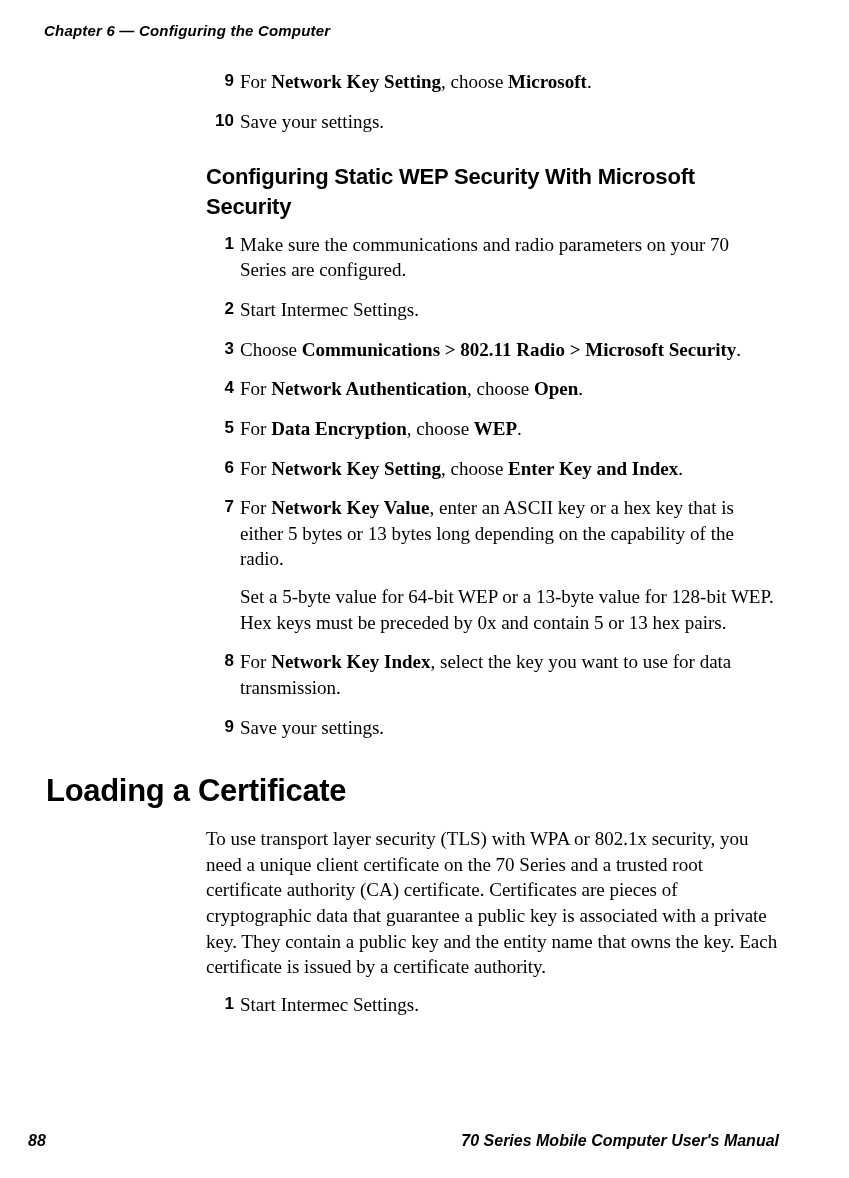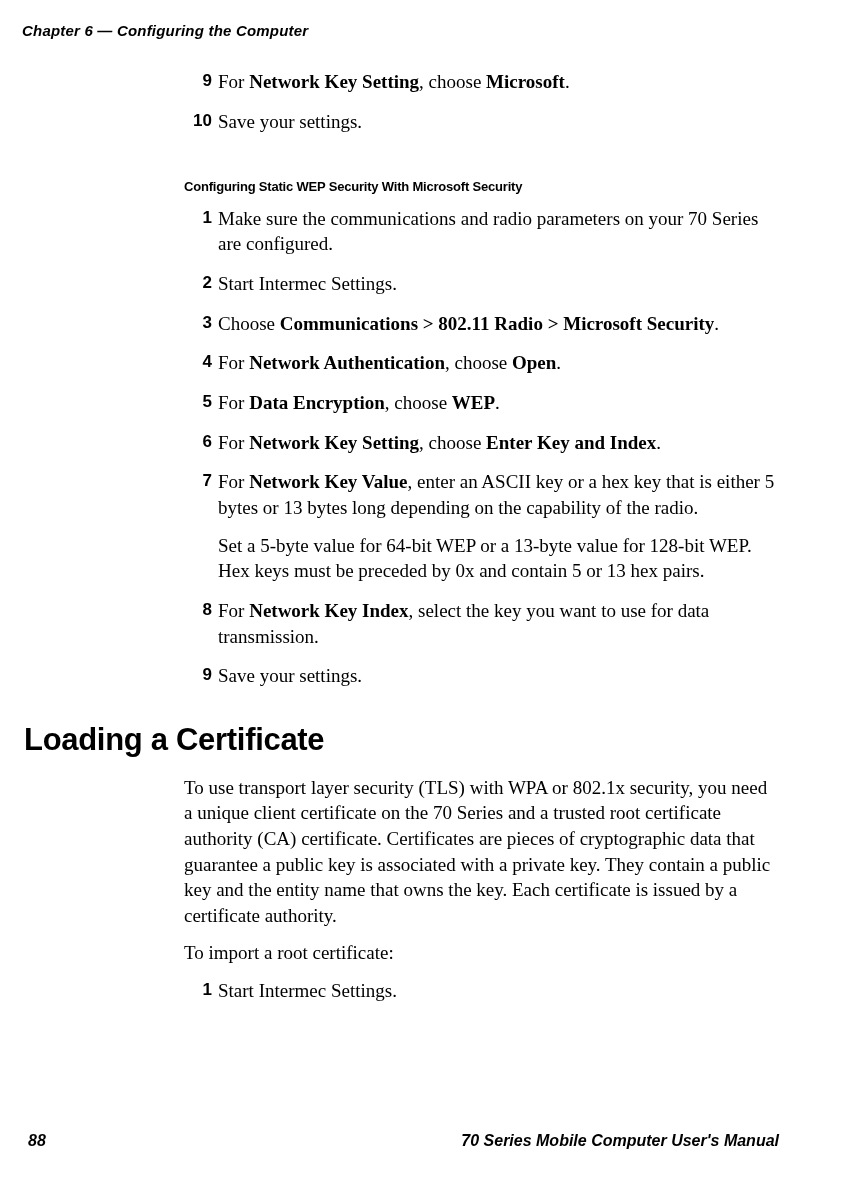--- a/index.html
+++ b/index.html
@@ -8,21 +8,21 @@
     padding: 0;
     background: #ffffff;
     font-family: Georgia, 'Times New Roman', serif;
     color: #000000;
   }
   .page {
     width: 849px;
     height: 1178px;
     position: relative;
     box-sizing: border-box;
-    padding: 22px 70px 40px 64px;
+    padding: 22px 70px 40px 86px;
   }
   .running-header {
     font-family: Arial, Helvetica, sans-serif;
     font-weight: 700;
     font-style: italic;
     font-size: 15px;
     margin: 0 0 30px -42px;
     letter-spacing: 0.2px;
   }
   .content-block {
@@ -47,22 +47,22 @@
   .numbered-item .txt {
     flex: 1;
   }
   .numbered-item .sub {
     margin-top: 12px;
   }
   .bold { font-weight: 700; }
   .subheading {
     font-family: Arial, Helvetica, sans-serif;
     font-weight: 800;
-    font-size: 13px;
-    margin: 44px 0 10px 0;
+    font-size: 22px;
+    margin: 28px 0 10px 0;
     letter-spacing: -0.2px;
   }
   .intro {
     margin: 0 0 20px 0;
   }
   .mainheading {
     font-family: Arial, Helvetica, sans-serif;
     font-weight: 800;
     font-size: 31px;
     margin: 30px 0 14px -160px;
@@ -166,21 +166,20 @@
           <div class="txt">
             <div><span>Save your settings.</span></div>
           </div>
         </div>
       </div>
 
     <div class="mainheading">Loading a Certificate</div>
 
     <p class="para">To use transport layer security (TLS) with WPA or 802.1x security, you need a unique client certificate on the 70 Series and a trusted root certificate authority (CA) certificate. Certificates are pieces of cryptographic data that guarantee a public key is associated with a private key. They contain a public key and the entity name that owns the key. Each certificate is issued by a certificate authority.</p>
 
-    <p class="para">To import a root certificate:</p>
 
     <div id="certSteps">
         <div class="numbered-item">
           <div class="num">1</div>
           <div class="txt">
             <div><span>Start Intermec Settings.</span></div>
           </div>
         </div>
       </div>
 

